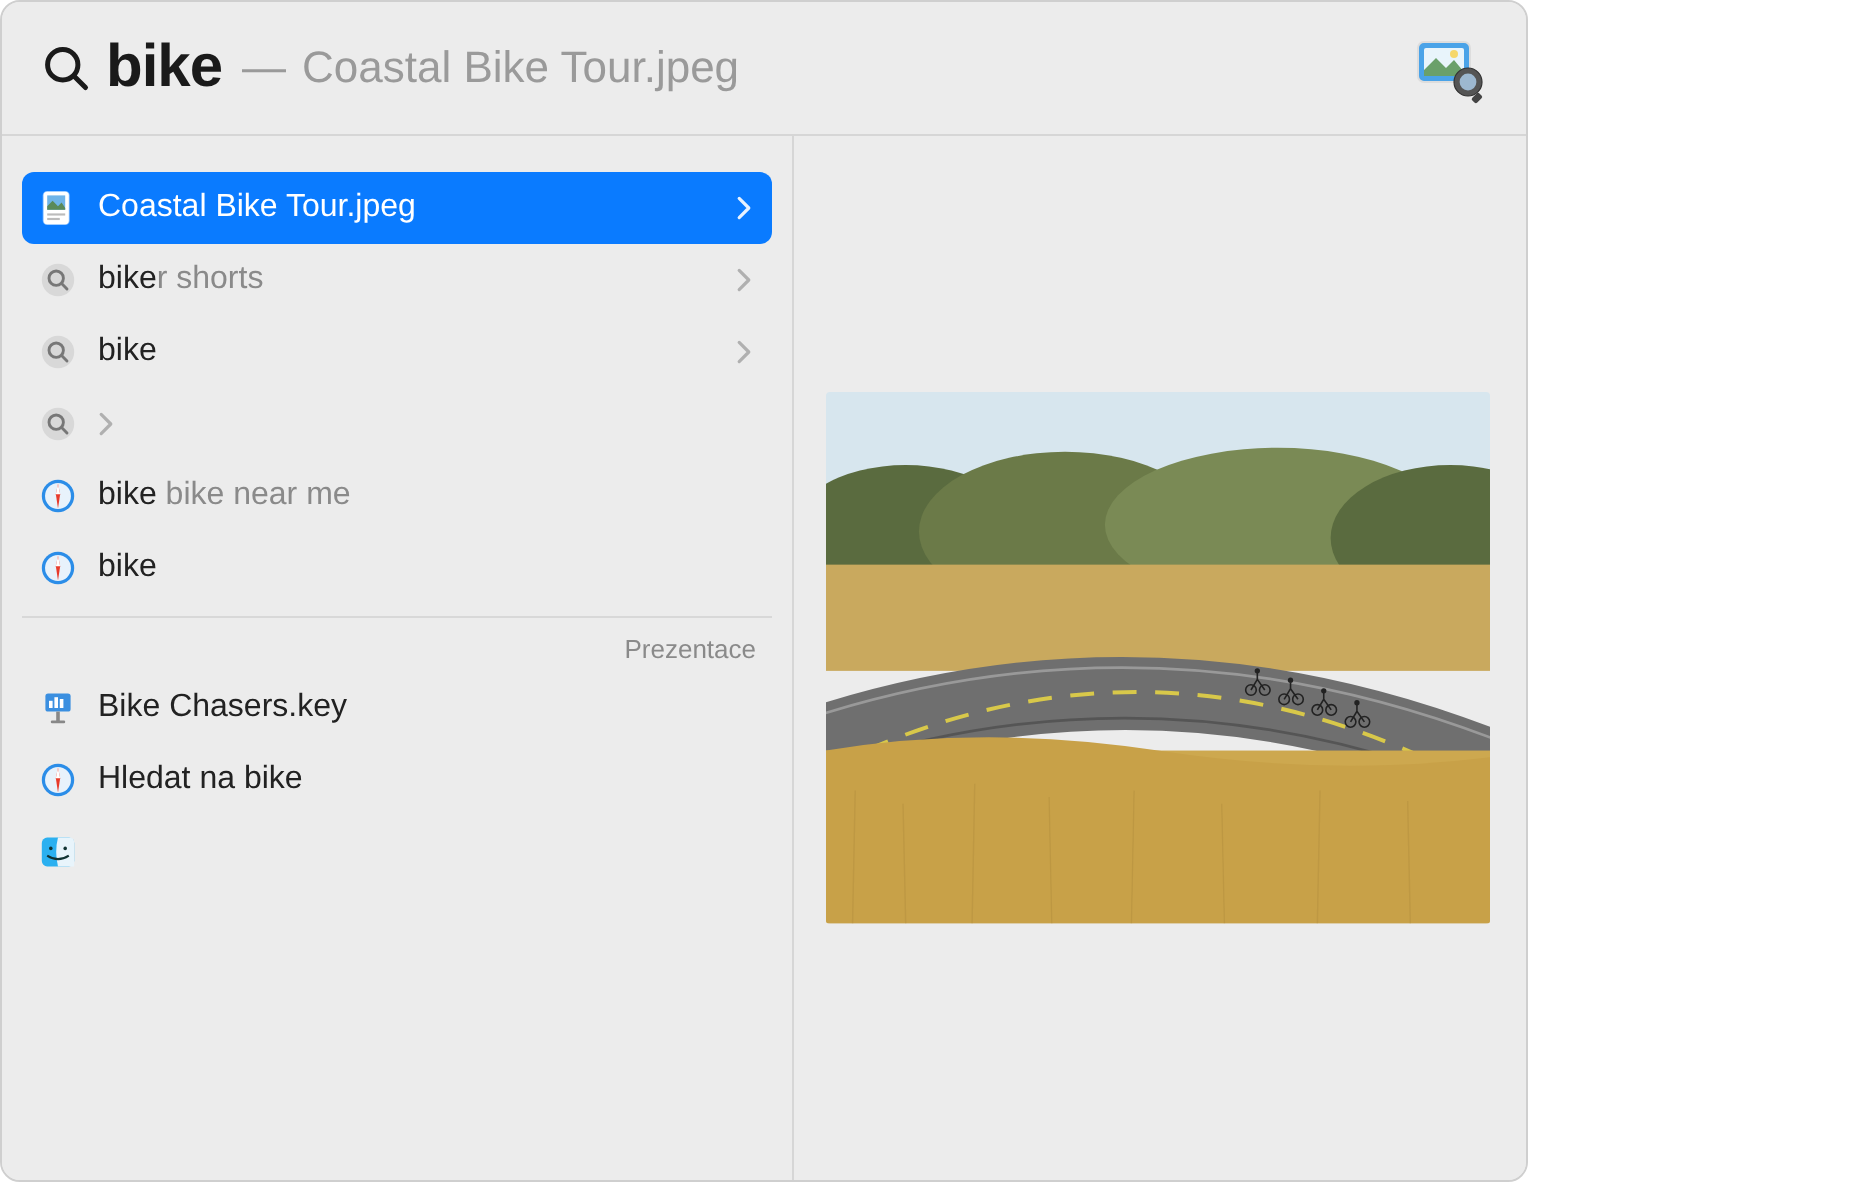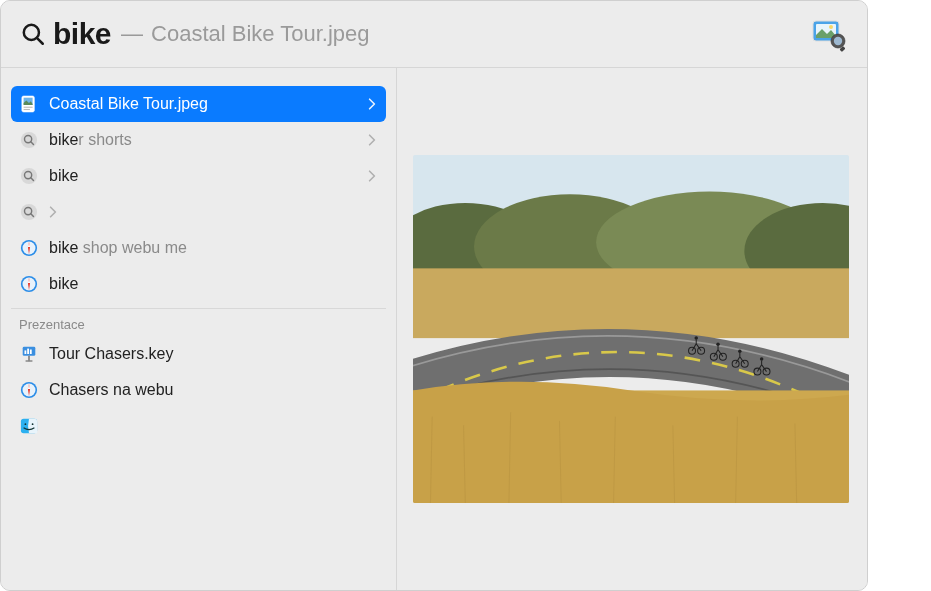--- a/index.html
+++ b/index.html
@@ -4,21 +4,21 @@
 <style>
   * { box-sizing: border-box; margin: 0; padding: 0; }
   body {
     font-family: -apple-system, BlinkMacSystemFont, "Segoe UI", Helvetica, Arial, sans-serif;
     background: #fff;
     width: 931px;
     height: 591px;
     overflow: hidden;
   }
   .window {
-    width: 868px;
+    width: 764px;
     height: 591px;
     background: #ececec;
     border-radius: 10px;
     border: 1px solid #cfcfcf;
     display: flex;
     flex-direction: column;
     overflow: hidden;
   }
   .search-bar {
     display: flex;
@@ -133,20 +133,21 @@
   .row.selected .chevron {
     color: rgba(255,255,255,0.9);
   }
   .section-header {
     font-size: 13px;
     color: #8a8a8a;
     font-weight: 500;
     padding: 8px 8px 4px 8px;
     border-top: 1px solid #d8d8d8;
     margin-top: 6px;
+    text-align: right;
   }
   svg { display: block; }
 </style>
 </head>
 <body>
 
 <div class="window">
 
   <div class="search-bar">
     <span class="search-icon-top">
@@ -241,21 +242,21 @@
           <div class="row">
             <span class="icon">
               <svg viewBox="0 0 20 20" width="18" height="18">
       <circle cx="10" cy="10" r="9" fill="#2b8de8"></circle>
       <circle cx="10" cy="10" r="7.2" fill="#e8f2fb"></circle>
       <circle cx="10" cy="10" r="7.2" fill="url(#sg)"></circle>
       <polygon points="10,3 11.2,9 10,17 8.8,9" fill="#e83a2b"></polygon>
       <polygon points="10,3 11.2,9 8.8,9" fill="#fff"></polygon>
     </svg>
             </span>
-            <span class="label"><span>bike</span><span class="dim"> shop webu me</span></span>
+            <span class="label"><span>bike</span><span class="dim"> bike near me</span></span>
           </div>
           <div class="row">
             <span class="icon">
               <svg viewBox="0 0 20 20" width="18" height="18">
       <circle cx="10" cy="10" r="9" fill="#2b8de8"></circle>
       <circle cx="10" cy="10" r="7.2" fill="#e8f2fb"></circle>
       <circle cx="10" cy="10" r="7.2" fill="url(#sg)"></circle>
       <polygon points="10,3 11.2,9 10,17 8.8,9" fill="#e83a2b"></polygon>
       <polygon points="10,3 11.2,9 8.8,9" fill="#fff"></polygon>
     </svg>
@@ -270,33 +271,33 @@
             <span class="icon">
               <svg viewBox="0 0 20 20" width="18" height="18">
       <rect x="3" y="2" width="14" height="10" rx="1.5" fill="#3b8fe0"></rect>
       <rect x="5" y="6" width="2" height="4" fill="#fff"></rect>
       <rect x="8" y="4" width="2" height="6" fill="#fff"></rect>
       <rect x="11" y="5" width="2" height="5" fill="#fff"></rect>
       <rect x="9" y="12" width="2" height="6" fill="#888"></rect>
       <rect x="6" y="17" width="8" height="1.5" rx="0.7" fill="#888"></rect>
     </svg>
             </span>
-            <span class="label"><span>Tour Chasers.key</span></span>
+            <span class="label"><span>Bike Chasers.key</span></span>
           </div>
           <div class="row">
             <span class="icon">
               <svg viewBox="0 0 20 20" width="18" height="18">
       <circle cx="10" cy="10" r="9" fill="#2b8de8"></circle>
       <circle cx="10" cy="10" r="7.2" fill="#e8f2fb"></circle>
       <circle cx="10" cy="10" r="7.2" fill="url(#sg)"></circle>
       <polygon points="10,3 11.2,9 10,17 8.8,9" fill="#e83a2b"></polygon>
       <polygon points="10,3 11.2,9 8.8,9" fill="#fff"></polygon>
     </svg>
             </span>
-            <span class="label"><span>Chasers na webu</span></span>
+            <span class="label"><span>Hledat na bike</span></span>
           </div>
           <div class="row">
             <span class="icon">
               <svg viewBox="0 0 20 20" width="18" height="18">
       <rect x="1" y="2" width="18" height="16" rx="3" fill="#2bb0f0"></rect>
       <path d="M10 2 Q8 10 10 18 L19 18 Q19 18 19 15 L19 5 Q19 2 16 2 Z" fill="#e8f4fb"></path>
       <circle cx="6" cy="8" r="1" fill="#133"></circle>
       <circle cx="14" cy="8" r="1" fill="#133"></circle>
       <path d="M4 12 Q10 16 16 12" stroke="#133" stroke-width="1.2" fill="none"></path>
     </svg>

